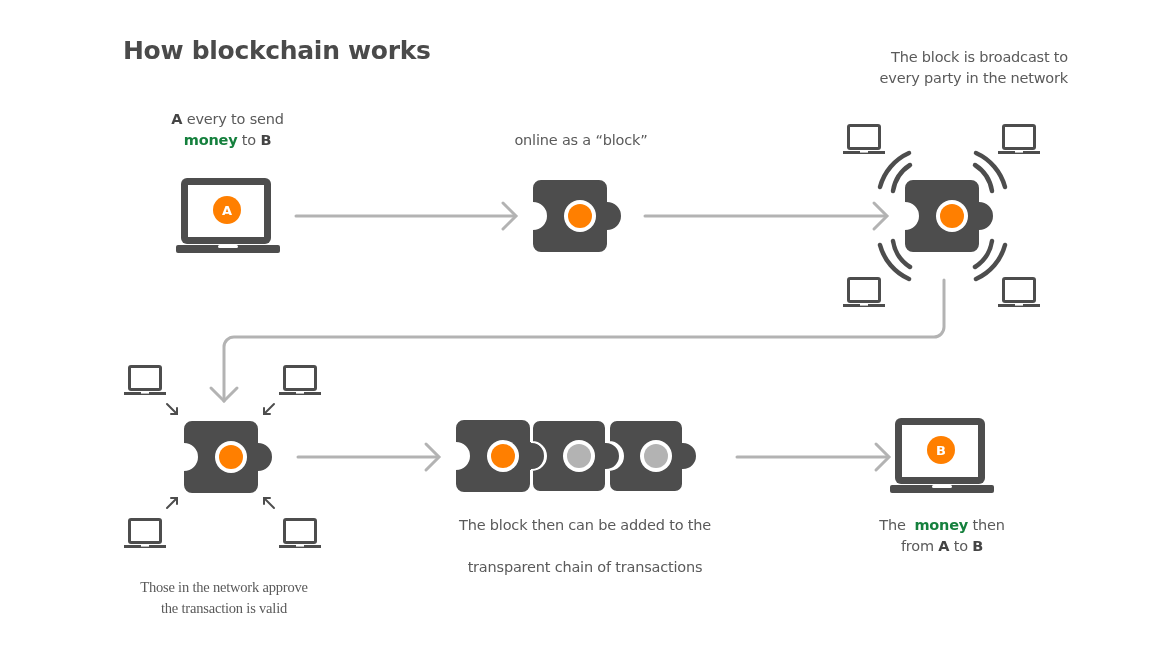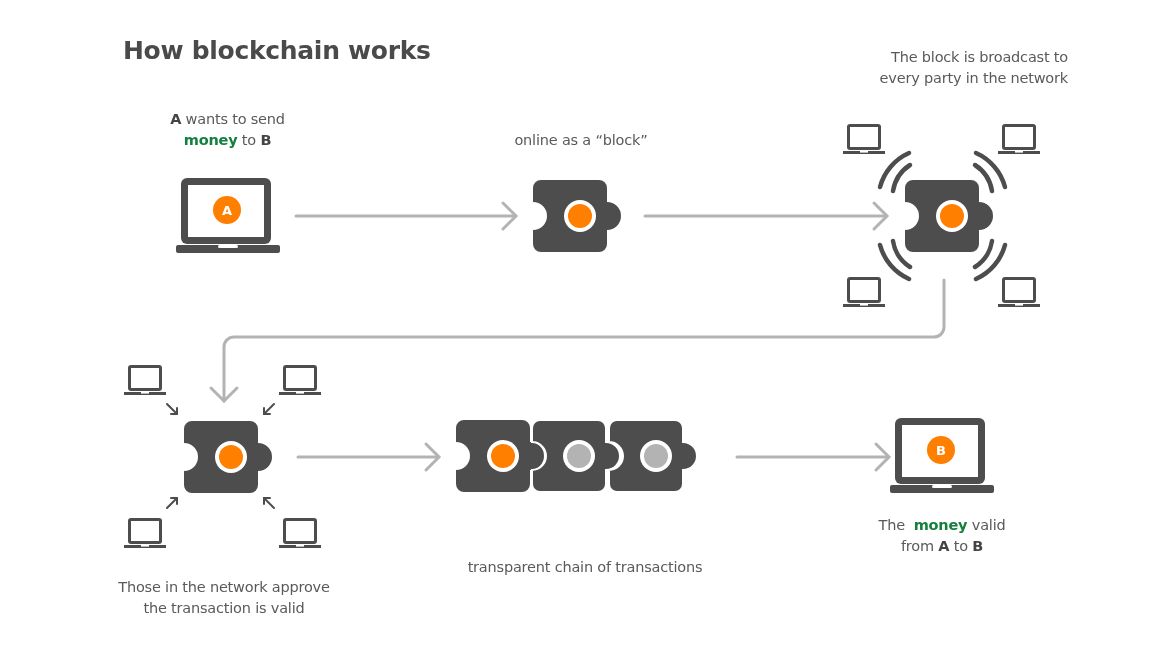--- a/index.html
+++ b/index.html
@@ -12,47 +12,47 @@
   .cap b { color:#444; }
   .orange { color:#15803d; font-weight:bold; }
   svg.diagram { position:absolute; left:0; top:0; }
 </style>
 </head>
 <body>
 
 <h1 class="title">How blockchain works</h1>
 
 <div class="cap" style="left:150px; top:109px; width:155px;">
-  <b>A</b><span> wants to send</span><br>
+  <b>A</b><span> every to send</span><br>
   <span class="orange">money</span><span> to </span><b>B</b>
 </div>
 
 <div class="cap" style="left:450px; top:109px; width:262px;">
   <br>
   <span>online as a “block”</span>
 </div>
 
 <div class="cap" style="left:836px; top:47px; width:232px;text-align:right;">
   <span>The block is broadcast to</span><br>
   <span>every party in the network</span>
 </div>
 
-<div class="cap" style="left:100px; top:577px; width:248px;">
+<div class="cap" style="left:100px; top:577px; width:248px;font-family:Liberation Serif, serif;">
   <span>Those in the network approve</span><br>
   <span>the transaction is valid</span>
 </div>
 
 <div class="cap" style="left:420px; top:515px; width:330px;">
-  <br>
+  <span>The block then can be added to the</span><br>
   <br>
   <span>transparent chain of transactions</span>
 </div>
 
 <div class="cap" style="left:862px; top:515px; width:160px;">
-  <span style="white-space:pre">The  </span><span class="orange">money</span><span> valid</span><br>
+  <span style="white-space:pre">The  </span><span class="orange">money</span><span> then</span><br>
   <span>from </span><b>A</b><span> to </span><b>B</b>
 </div>
 
 <svg class="diagram" width="1168" height="657" viewBox="0 0 1168 657">
   <defs>
 
     <path id="puzzle" d="M8,0 H66 a8,8 0 0 1 8,8 V22 a14,14 0 0 1 0,28 V64 a8,8 0 0 1 -8,8 H8 a8,8 0 0 1 -8,-8 V50 a14,14 0 0 0 0,-28 V8 a8,8 0 0 1 8,-8 Z"></path>
 
     <g id="mini-laptop">
       <rect x="4" y="0" width="34" height="26" rx="3" fill="#4d4d4d"></rect>

